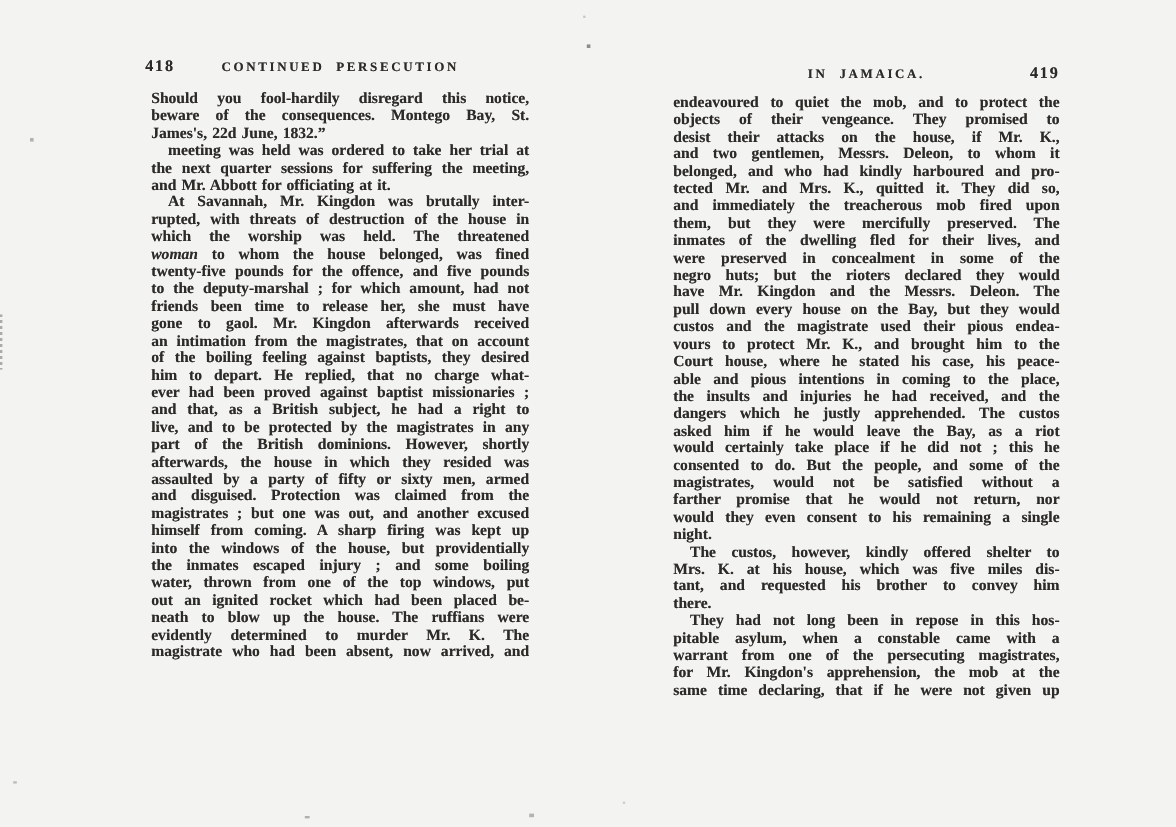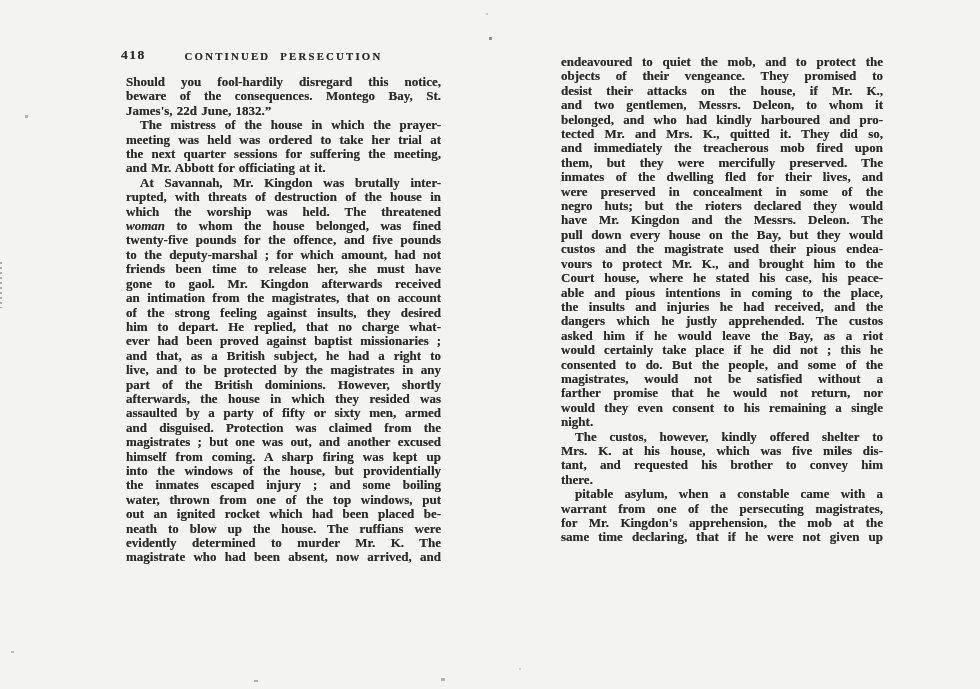--- a/index.html
+++ b/index.html
@@ -84,36 +84,35 @@
       <span class="page-number">418</span>
       <span class="running-title">CONTINUED PERSECUTION</span>
     </div>
     <div class="page-text">
         <div class="para">
           <div class="line">Should you fool-hardily disregard this notice,</div>
           <div class="line">beware of the consequences.  Montego Bay, St.</div>
           <div class="line end">James's, 22d June, 1832.”</div>
         </div>
         <div class="para indent">
-          <div class="line">The mistress of the house in which the prayer-</div>
           <div class="line">meeting was held was ordered to take her trial at</div>
           <div class="line">the next quarter sessions for suffering the meeting,</div>
           <div class="line end">and Mr. Abbott for officiating at it.</div>
         </div>
         <div class="para indent">
           <div class="line">At Savannah, Mr. Kingdon was brutally inter-</div>
           <div class="line">rupted, with threats of destruction of the house in</div>
           <div class="line">which the worship was held.  The threatened</div>
           <div class="line"><i>woman</i> to whom the house belonged, was fined</div>
           <div class="line">twenty-five pounds for the offence, and five pounds</div>
           <div class="line">to the deputy-marshal ; for which amount, had not</div>
           <div class="line">friends been time to release her, she must have</div>
           <div class="line">gone to gaol.  Mr. Kingdon afterwards received</div>
           <div class="line">an intimation from the magistrates, that on account</div>
-          <div class="line">of the strong feeling against insults, they desired</div>
+          <div class="line">of the boiling feeling against baptists, they desired</div>
           <div class="line">him to depart.  He replied, that no charge what-</div>
           <div class="line">ever had been proved against baptist missionaries ;</div>
           <div class="line">and that, as a British subject, he had a right to</div>
           <div class="line">live, and to be protected by the magistrates in any</div>
           <div class="line">part of the British dominions.  However, shortly</div>
           <div class="line">afterwards, the house in which they resided was</div>
           <div class="line">assaulted by a party of fifty or sixty men, armed</div>
           <div class="line">and disguised.  Protection was claimed from the</div>
           <div class="line">magistrates ; but one was out, and another excused</div>
           <div class="line">himself from coming.  A sharp firing was kept up</div>
@@ -122,20 +121,24 @@
           <div class="line">water, thrown from one of the top windows, put</div>
           <div class="line">out an ignited rocket which had been placed be-</div>
           <div class="line">neath to blow up the house.  The ruffians were</div>
           <div class="line">evidently determined to murder Mr. K.  The</div>
           <div class="line">magistrate who had been absent, now arrived, and</div>
         </div>
       </div>
   </div>
 
   <div class="page page-right">
+    <div class="page-header">
+      <span class="running-title">IN JAMAICA.</span>
+      <span class="page-number">419</span>
+    </div>
     <div class="page-text">
         <div class="para">
           <div class="line">endeavoured to quiet the mob, and to protect the</div>
           <div class="line">objects of their vengeance.  They promised to</div>
           <div class="line">desist their attacks on the house, if Mr. K.,</div>
           <div class="line">and two gentlemen, Messrs. Deleon, to whom it</div>
           <div class="line">belonged, and who had kindly harboured and pro-</div>
           <div class="line">tected Mr. and Mrs. K., quitted it.  They did so,</div>
           <div class="line">and immediately the treacherous mob fired upon</div>
           <div class="line">them, but they were mercifully preserved.  The</div>
@@ -158,20 +161,21 @@
           <div class="line">would they even consent to his remaining a single</div>
           <div class="line end">night.</div>
         </div>
         <div class="para indent">
           <div class="line">The custos, however, kindly offered shelter to</div>
           <div class="line">Mrs. K. at his house, which was five miles dis-</div>
           <div class="line">tant, and requested his brother to convey him</div>
           <div class="line end">there.</div>
         </div>
         <div class="para indent">
+          <div class="line">They had not long been in repose in this hos-</div>
           <div class="line">pitable asylum, when a constable came with a</div>
           <div class="line">warrant from one of the persecuting magistrates,</div>
           <div class="line">for Mr. Kingdon's apprehension, the mob at the</div>
           <div class="line">same time declaring, that if he were not given up</div>
         </div>
       </div>
   </div>
 
   <i class="speck s1"></i>
   <i class="speck s2"></i>

